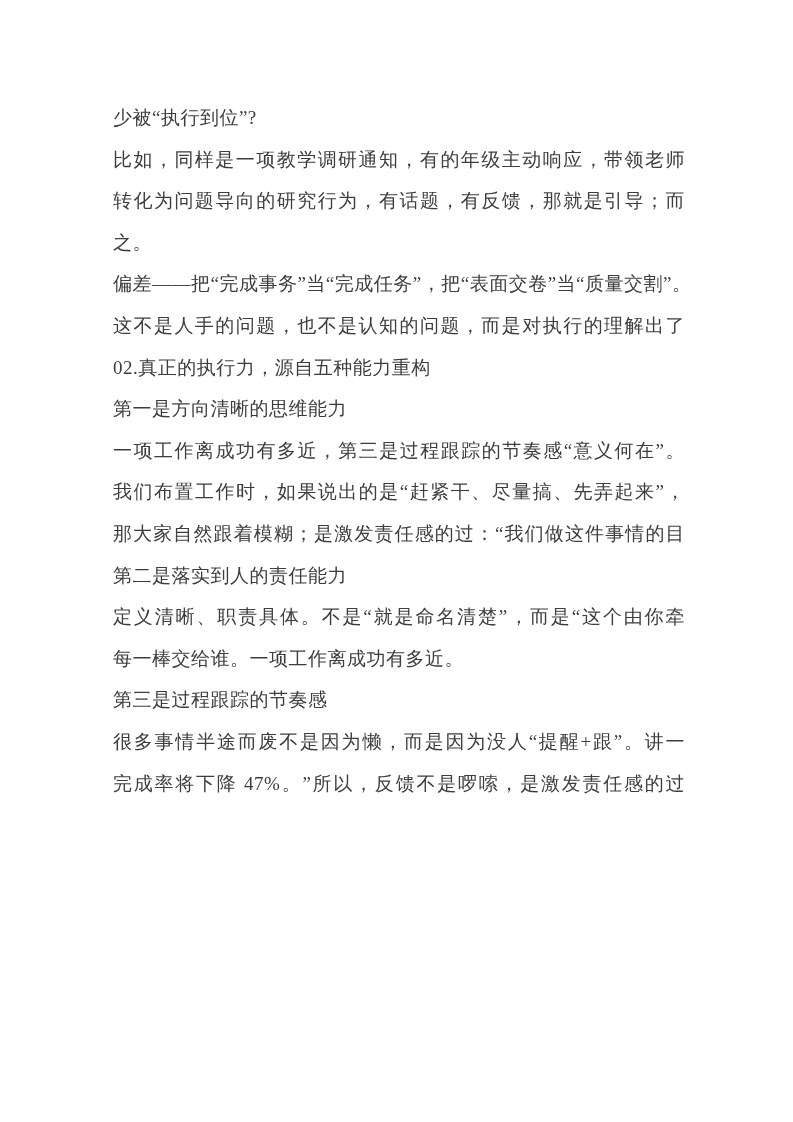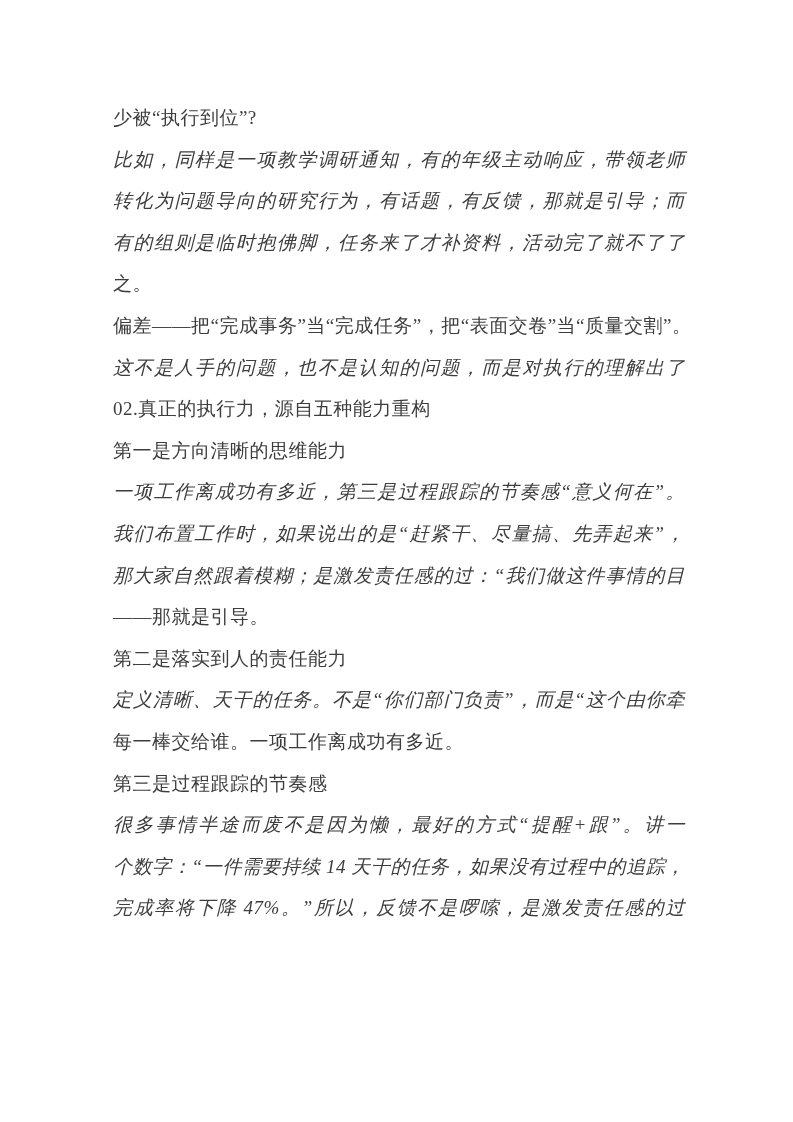--- a/index.html
+++ b/index.html
@@ -39,62 +39,58 @@
     height: 41.6px;
     white-space: nowrap;
     letter-spacing: 0.5px;
     color: #3d3d3d;
   }
   
   .line.fill {
     white-space: normal;
     text-align: justify;
     text-align-last: justify;
-    font-style: italic;
   }
 </style>
 </head>
 <body>
 
 <div class="page">
   <div class="doc-body" style="color: rgb(61, 61, 61);">
       <div class="paragraph">
         <div class="line">少被“执行到位”?</div>
       </div>
       <div class="paragraph">
         <div class="line fill">比如，同样是一项教学调研通知，有的年级主动响应，带领老师</div>
         <div class="line fill">转化为问题导向的研究行为，有话题，有反馈，那就是引导；而</div>
-        <div class="line fill">有的组则是临时抱佛脚，任务来了才补资料，活动完了就不了了</div>
         <div class="line">之。</div>
       </div>
       <div class="paragraph">
         <div class="line">偏差——把“完成事务”当“完成任务”，把“表面交卷”当“质量交割”。</div>
         <div class="line fill">这不是人手的问题，也不是认知的问题，而是对执行的理解出了</div>
       </div>
       <div class="paragraph">
         <div class="line">02.真正的执行力，源自五种能力重构</div>
       </div>
       <div class="paragraph">
         <div class="line">第一是方向清晰的思维能力</div>
       </div>
       <div class="paragraph">
         <div class="line fill">一项工作离成功有多近，第三是过程跟踪的节奏感“意义何在”。</div>
         <div class="line fill">我们布置工作时，如果说出的是“赶紧干、尽量搞、先弄起来”，</div>
         <div class="line fill">那大家自然跟着模糊；是激发责任感的过：“我们做这件事情的目</div>
-        <div class="line">——那就是引导。</div>
       </div>
       <div class="paragraph">
         <div class="line">第二是落实到人的责任能力</div>
       </div>
       <div class="paragraph">
-        <div class="line fill">定义清晰、天干的任务。不是“你们部门负责”，而是“这个由你牵</div>
+        <div class="line fill">定义清晰、职责具体。不是“就是命名清楚”，而是“这个由你牵</div>
         <div class="line">每一棒交给谁。一项工作离成功有多近。</div>
       </div>
       <div class="paragraph">
         <div class="line">第三是过程跟踪的节奏感</div>
       </div>
       <div class="paragraph">
-        <div class="line fill">很多事情半途而废不是因为懒，最好的方式“提醒+跟”。讲一</div>
-        <div class="line fill">个数字：“一件需要持续 14 天干的任务，如果没有过程中的追踪，</div>
+        <div class="line fill">很多事情半途而废不是因为懒，而是因为没人“提醒+跟”。讲一</div>
         <div class="line fill">完成率将下降 47%。”所以，反馈不是啰嗦，是激发责任感的过</div>
       </div>
     </div>
 </div>
 
 </body></html>

